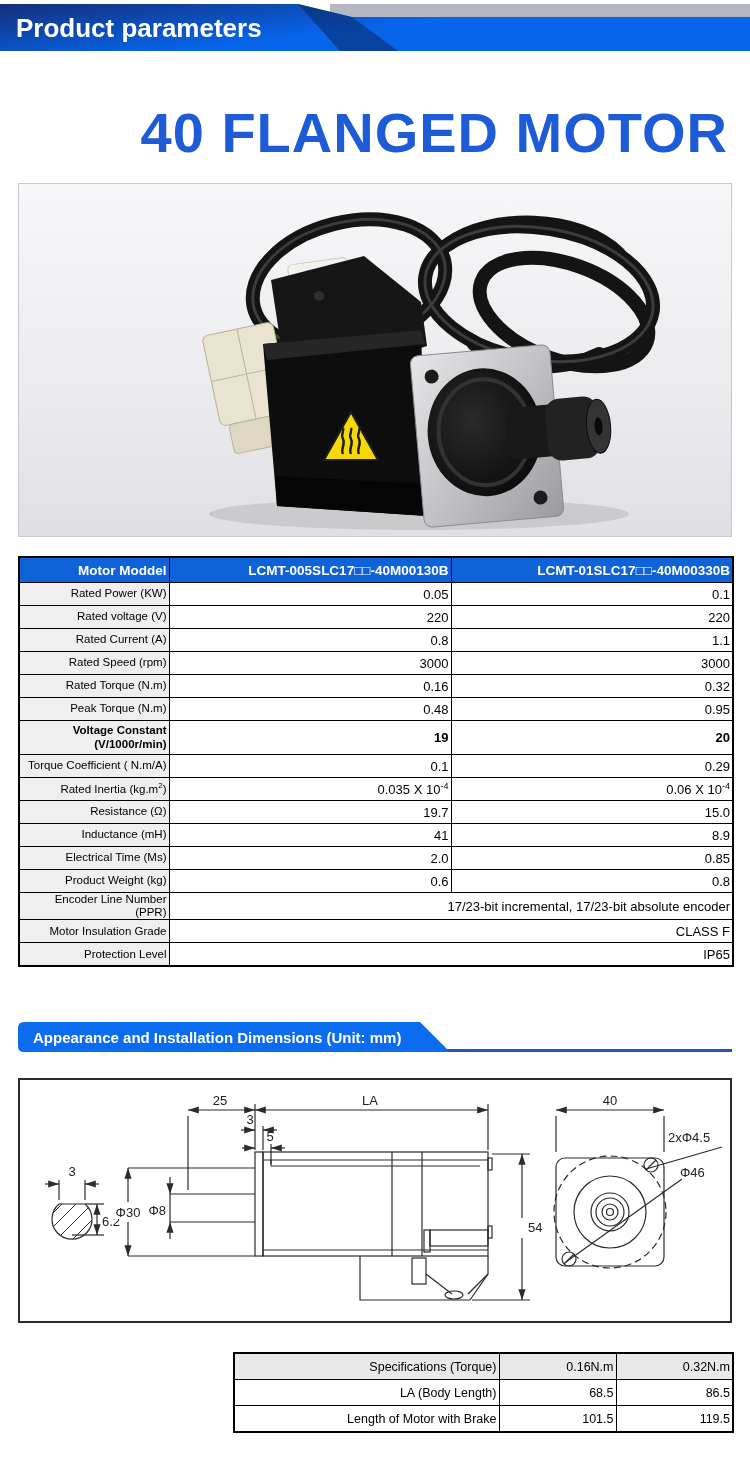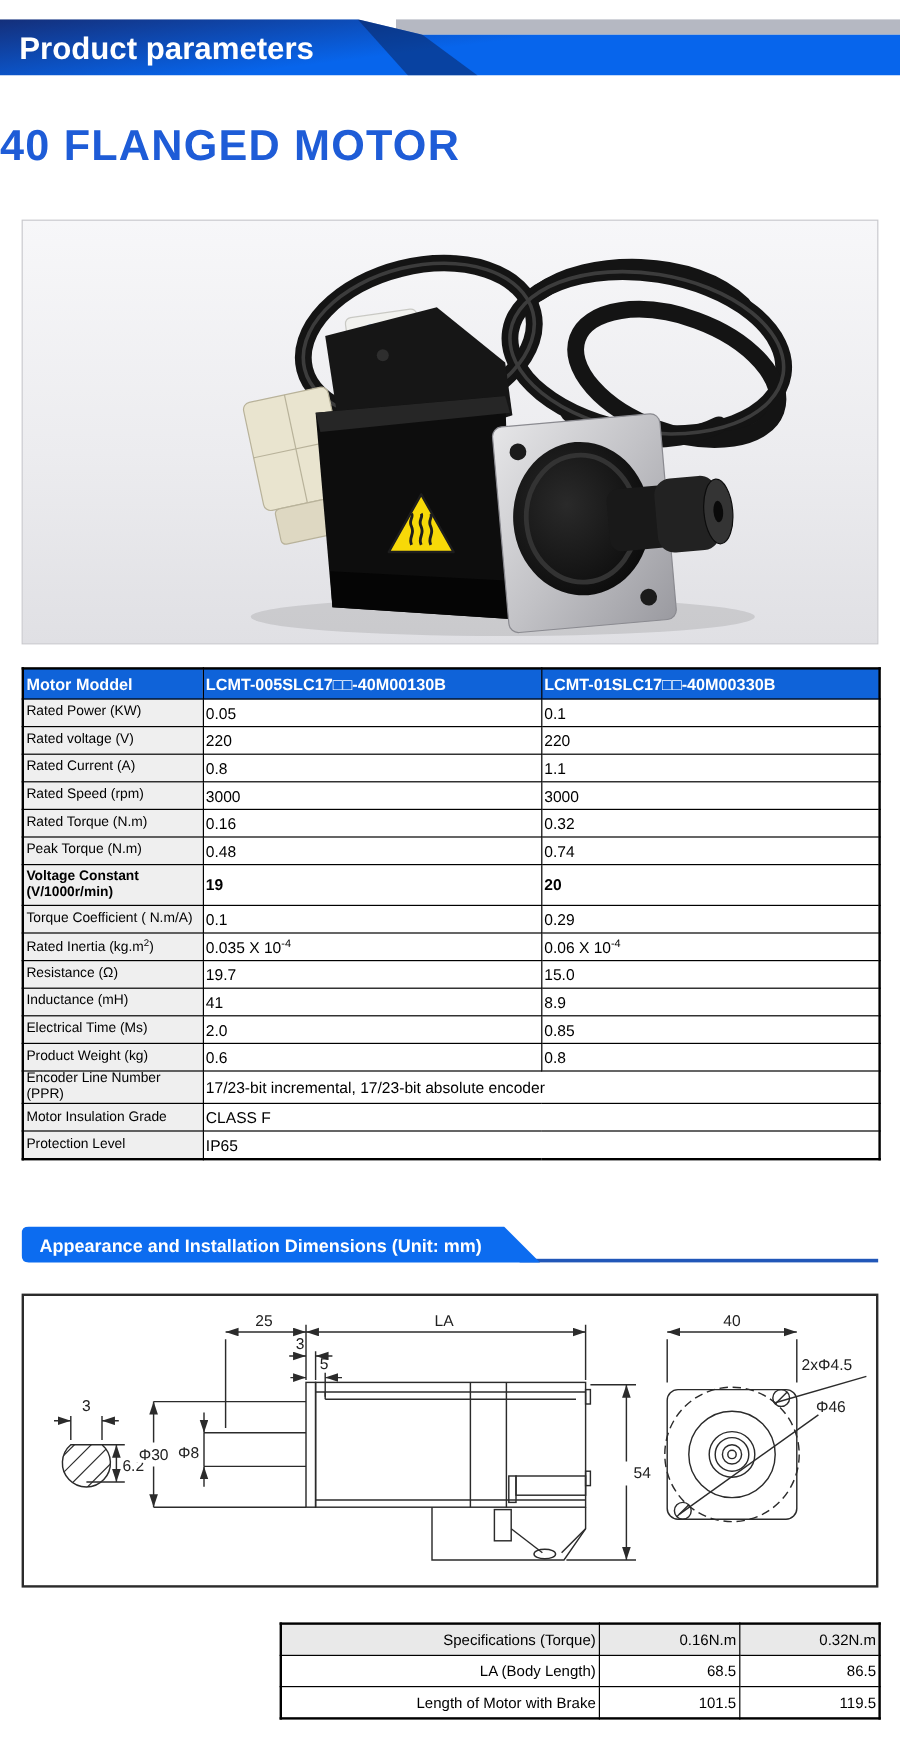--- a/index.html
+++ b/index.html
@@ -1,37 +1,37 @@
 <!DOCTYPE html>
 <html><head>
 <meta charset="utf-8">
 <style>
   html,body{margin:0;padding:0;background:#ffffff;}
   body{
     width:750px;height:1469px;position:relative;
     font-family:"Liberation Sans",sans-serif;color:#000;overflow:hidden;
   }
   
-  .top-banner{position:absolute;left:0;top:16px;width:750px;height:47px;}
+  .top-banner{position:absolute;left:0;top:4px;width:750px;height:47px;}
   
   .page-title{
-    position:absolute;left:0;top:100px;width:728px;text-align:left;
-    font-size:36px;font-weight:bold;color:#1e5cd7;letter-spacing:1px;
+    position:absolute;left:0;top:100px;width:728px;text-align:right;
+    font-size:56px;font-weight:bold;color:#1e5cd7;letter-spacing:1px;
   }
   
   .photo-box{
     position:absolute;left:18px;top:183px;width:712px;height:352px;
     border:1px solid #c9c9cd;background:linear-gradient(180deg,#f7f7f9 0%,#ececef 55%,#e0e0e4 100%);
   }
   
   .spec-table{
     position:absolute;left:18px;top:556px;width:714px;
     border-collapse:collapse;table-layout:fixed;border:2px solid #000;
   }
-  .spec-table th,.spec-table td{border:1px solid #000;text-align:left;padding:0 2px;}
+  .spec-table th,.spec-table td{border:1px solid #000;text-align:right;padding:0 2px;}
   .spec-table th{
     background:#0f63d9;color:#fff;font-size:13.5px;font-weight:bold;height:24px;
   }
   .spec-table td.lbl{background:#efefef;font-size:11.5px;height:22px;line-height:1.15;margin-left:35px;}
   .spec-table td.val{background:#fff;font-size:13px;margin-left:16px;}
   .spec-table tr.vc td{height:33px;font-weight:bold;}
   .spec-table sup{font-size:0.7em;}
   
   .section-banner{position:absolute;left:18px;top:1022px;width:714px;height:31px;}
   
@@ -178,21 +178,21 @@
     <td class="val">3000</td>
   </tr>
   <tr>
     <td class="lbl">Rated Torque (N.m)</td>
     <td class="val">0.16</td>
     <td class="val">0.32</td>
   </tr>
   <tr>
     <td class="lbl">Peak Torque (N.m)</td>
     <td class="val">0.48</td>
-    <td class="val">0.74</td>
+    <td class="val">0.95</td>
   </tr>
   <tr class="vc">
     <td class="lbl">
       <span>Voltage Constant</span><br>
       <span>(V/1000r/min)</span>
     </td>
     <td class="val">19</td>
     <td class="val">20</td>
   </tr>
   <tr>

